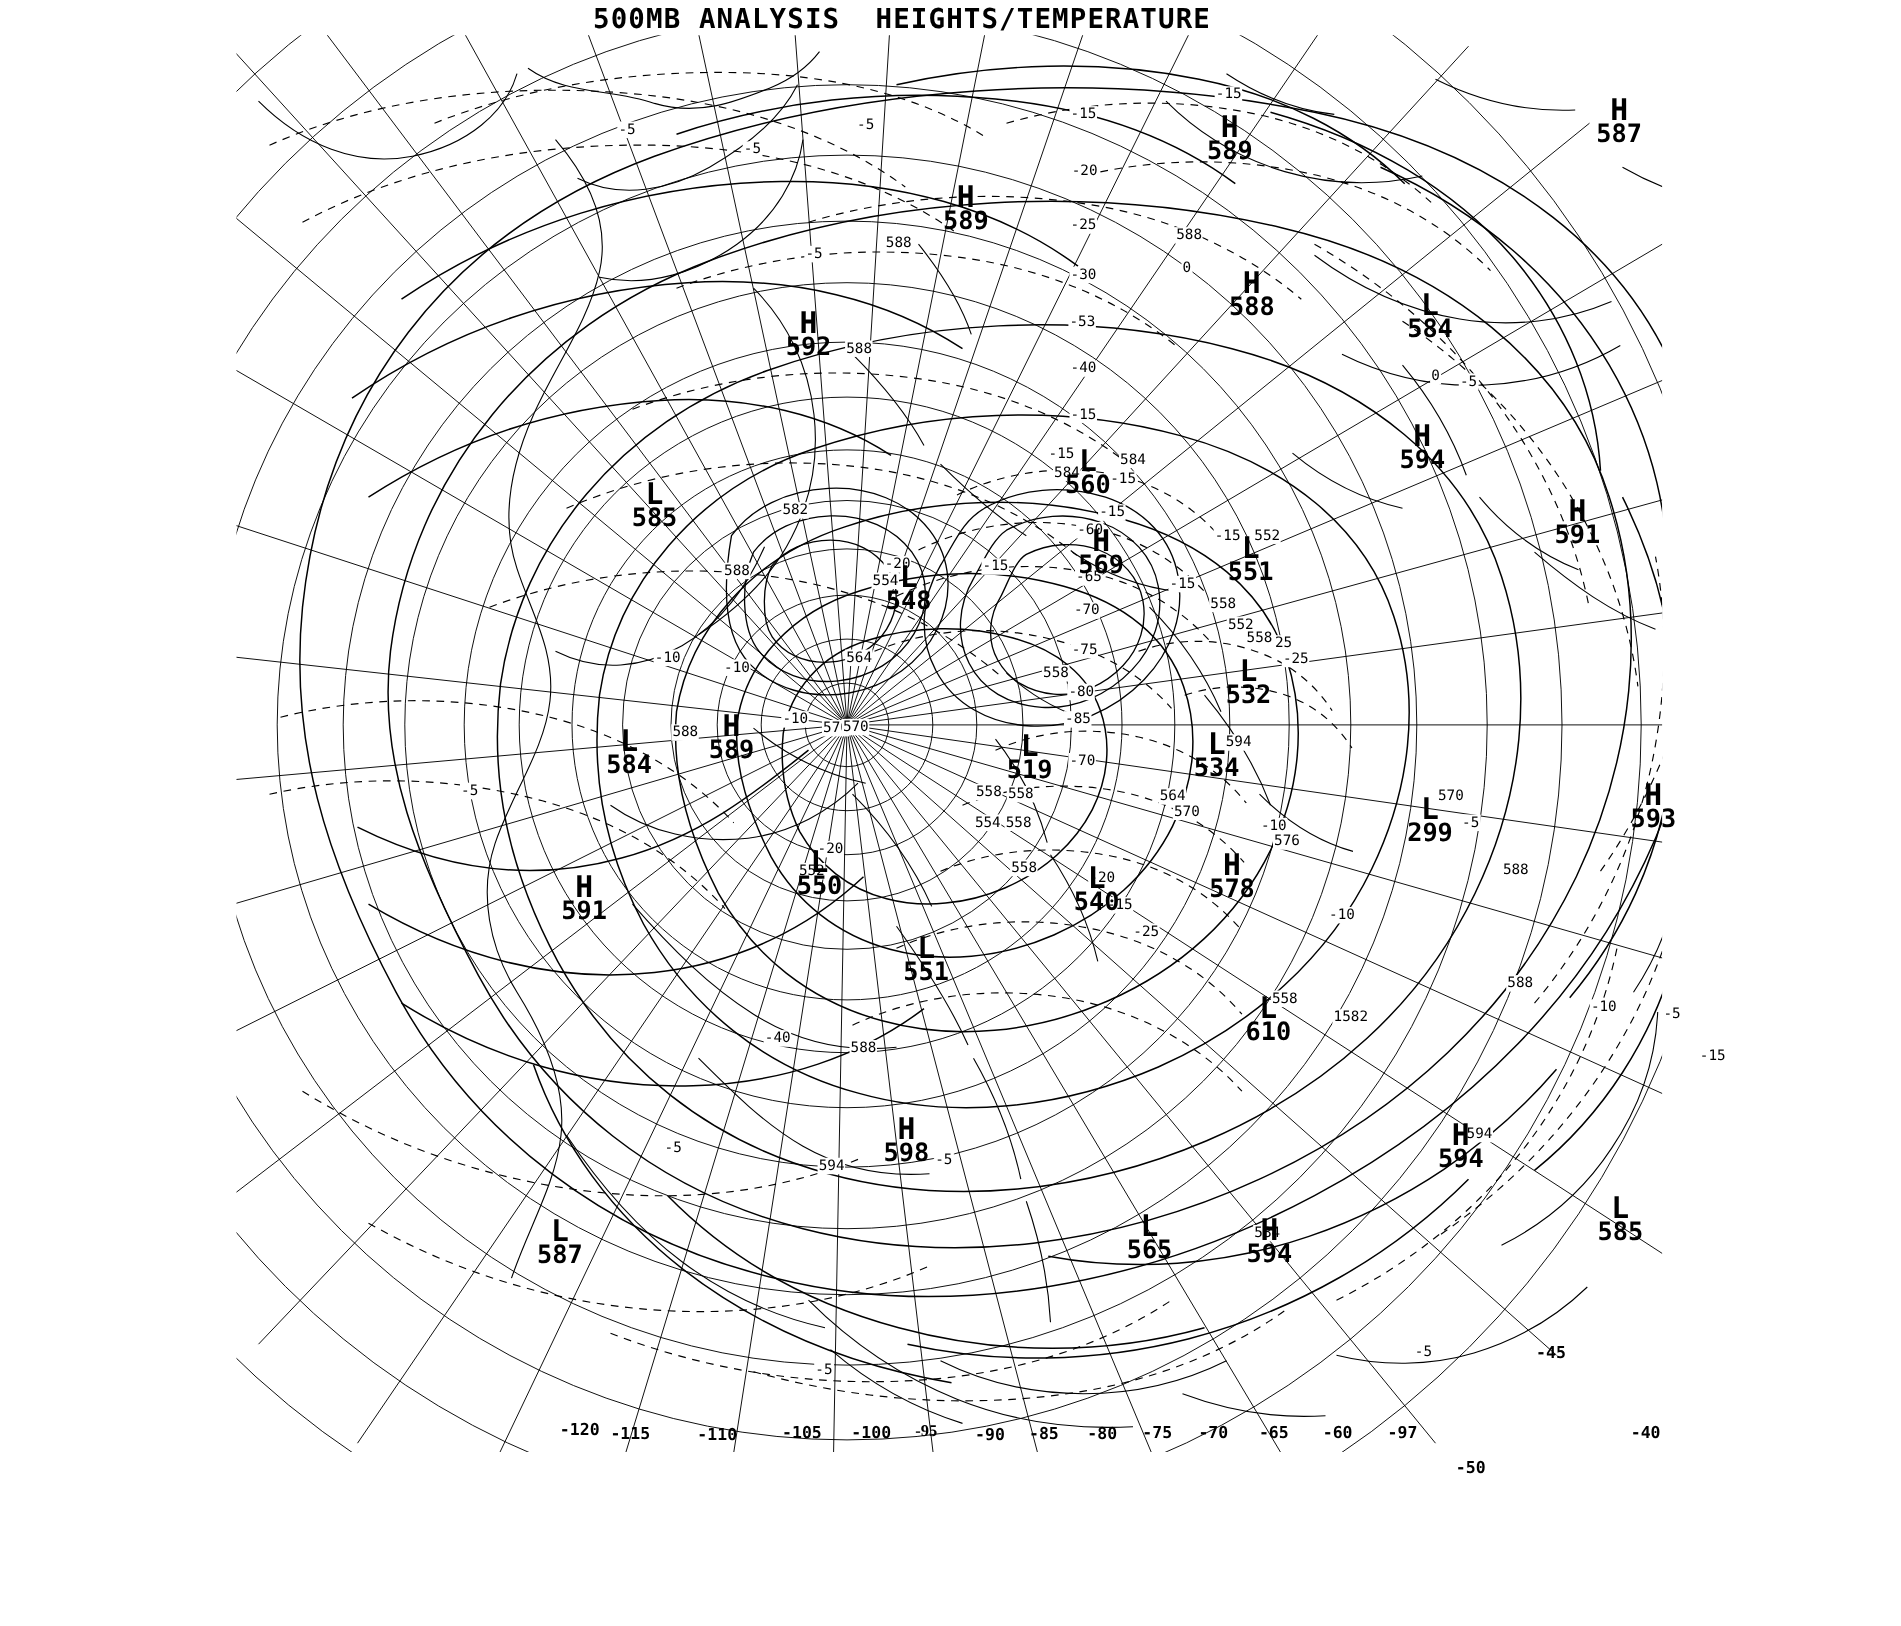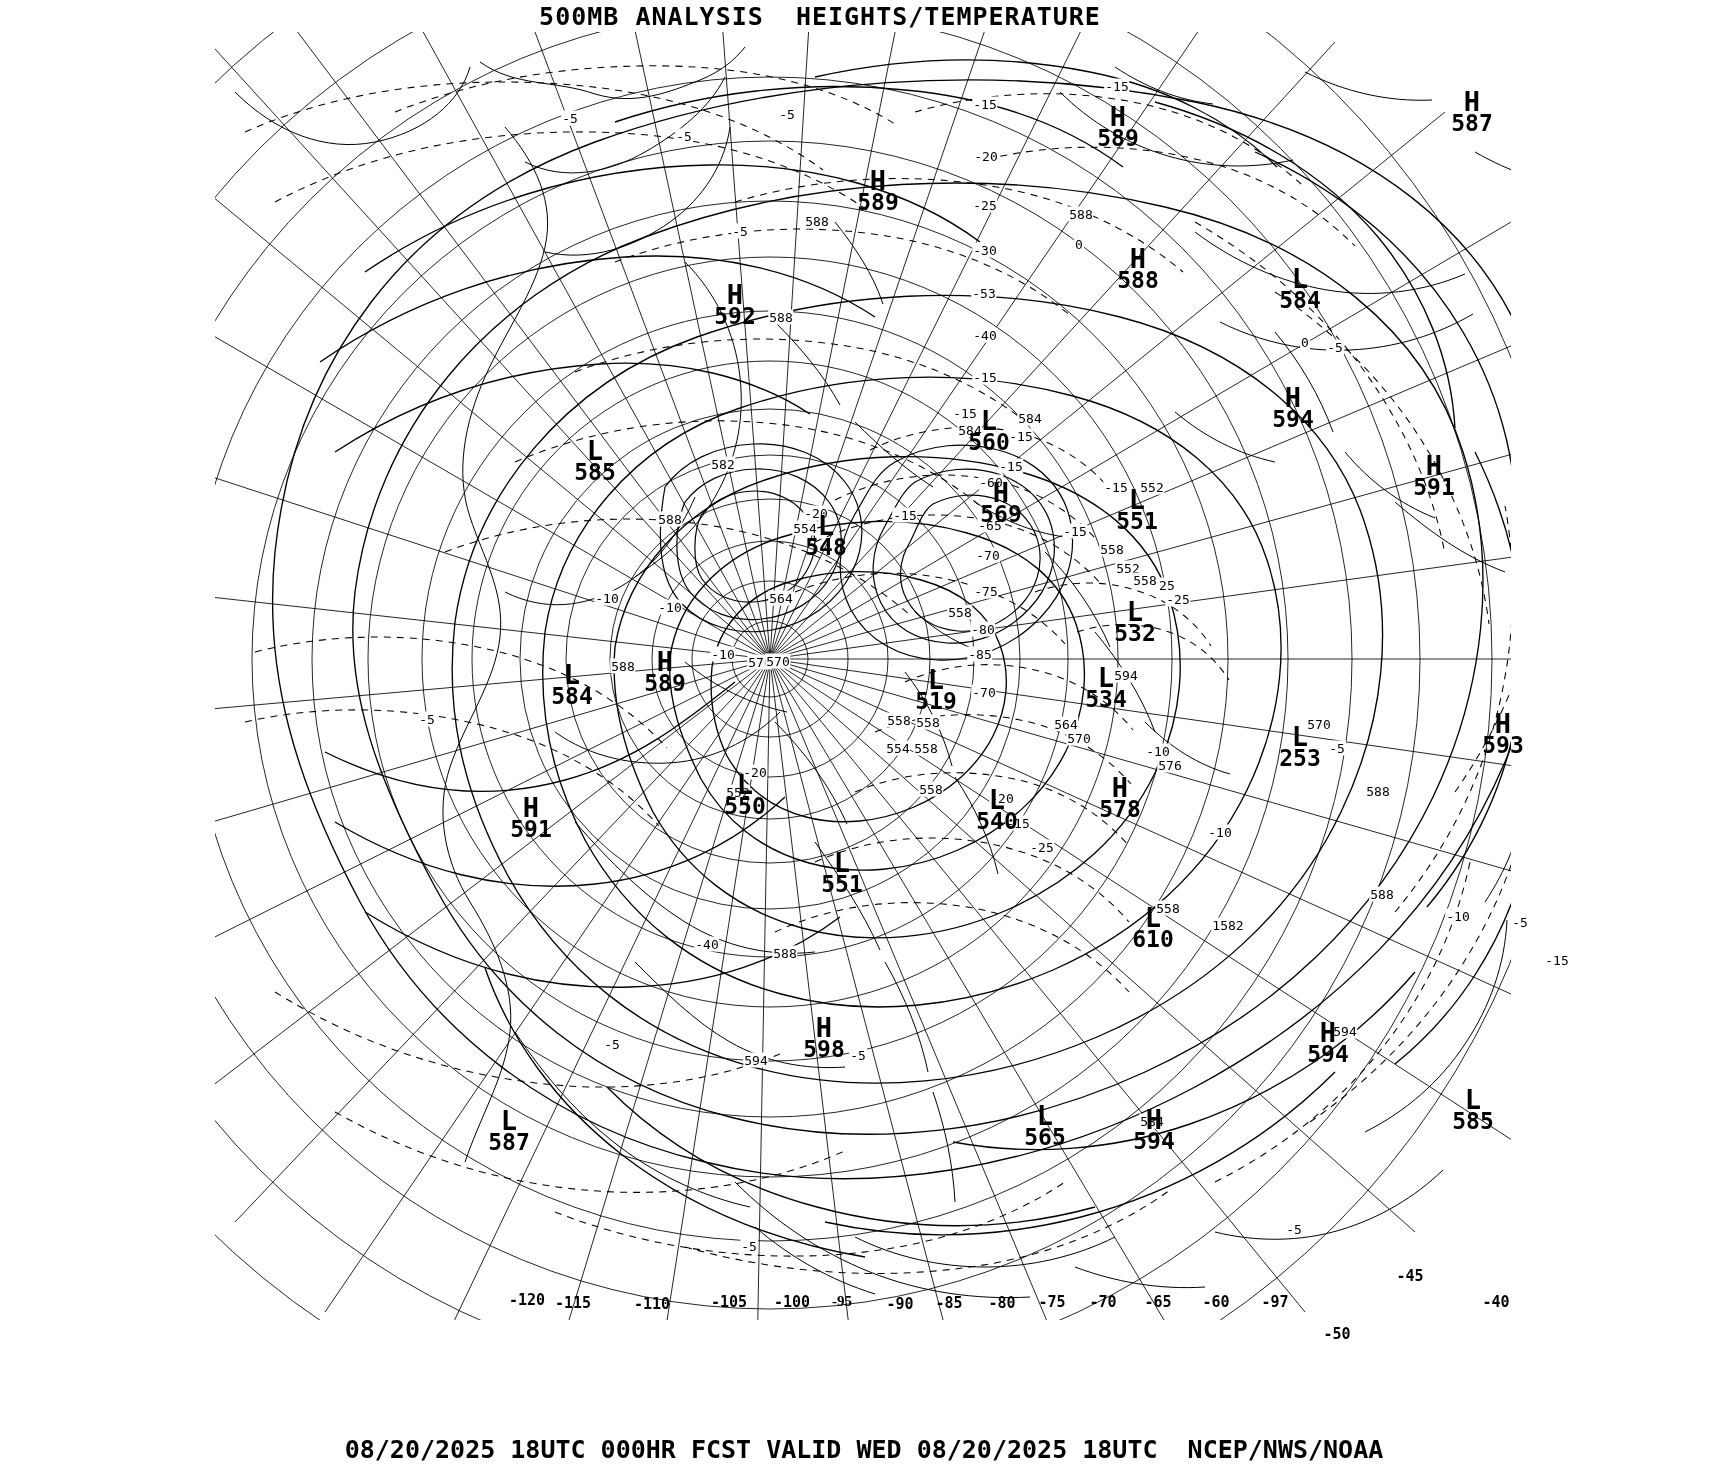--- a/index.html
+++ b/index.html
@@ -450,21 +450,21 @@
         <div class="marker" style="left: 891px; top: 655px;">
           <span class="sym">L</span>
           <span class="val">534</span>
         </div>
         <div class="marker" style="left: 721px; top: 657px;">
           <span class="sym">L</span>
           <span class="val">519</span>
         </div>
         <div class="marker" style="left: 1085px; top: 714px;">
           <span class="sym">L</span>
-          <span class="val">253</span>
+          <span class="val">299</span>
         </div>
         <div class="marker" style="left: 1288px; top: 701px;">
           <span class="sym">H</span>
           <span class="val">593</span>
         </div>
         <div class="marker" style="left: 530px; top: 762px;">
           <span class="sym">L</span>
           <span class="val">550</span>
         </div>
         <div class="marker" style="left: 782px; top: 777px;">
@@ -522,19 +522,18 @@
         <div class="lonlabel" style="left: 627px; top: 1261px; font-family: Liberation Serif, serif;">-95</div>
         <div class="lonlabel" style="left: 685px; top: 1263px;">-90</div>
         <div class="lonlabel" style="left: 734px; top: 1262px;">-85</div>
         <div class="lonlabel" style="left: 787px; top: 1262px;">-80</div>
         <div class="lonlabel" style="left: 837px; top: 1261px;">-75</div>
         <div class="lonlabel" style="left: 888px; top: 1261px;">-70</div>
         <div class="lonlabel" style="left: 943px; top: 1261px;">-65</div>
         <div class="lonlabel" style="left: 1001px; top: 1261px;">-60</div>
         <div class="lonlabel" style="left: 1060px; top: 1261px;">-97</div>
         <div class="lonlabel" style="left: 1122px; top: 1261px; margin-top: 32px;">-50</div>
-        <div class="lonlabel" style="left: 1195px; top: 1235px;">-45</div>
+        <div class="lonlabel" style="left: 1195px; top: 1189px;">-45</div>
         <div class="lonlabel" style="left: 1281px; top: 1261px;">-40</div>
       </div>
   </div>
 
-  <div class="footer">08/20/2025 18UTC 000HR FCST VALID WED 08/20/2025 18UTC  NCEP/NWS/NOAA</div>
 </div>
 
 </body></html>

